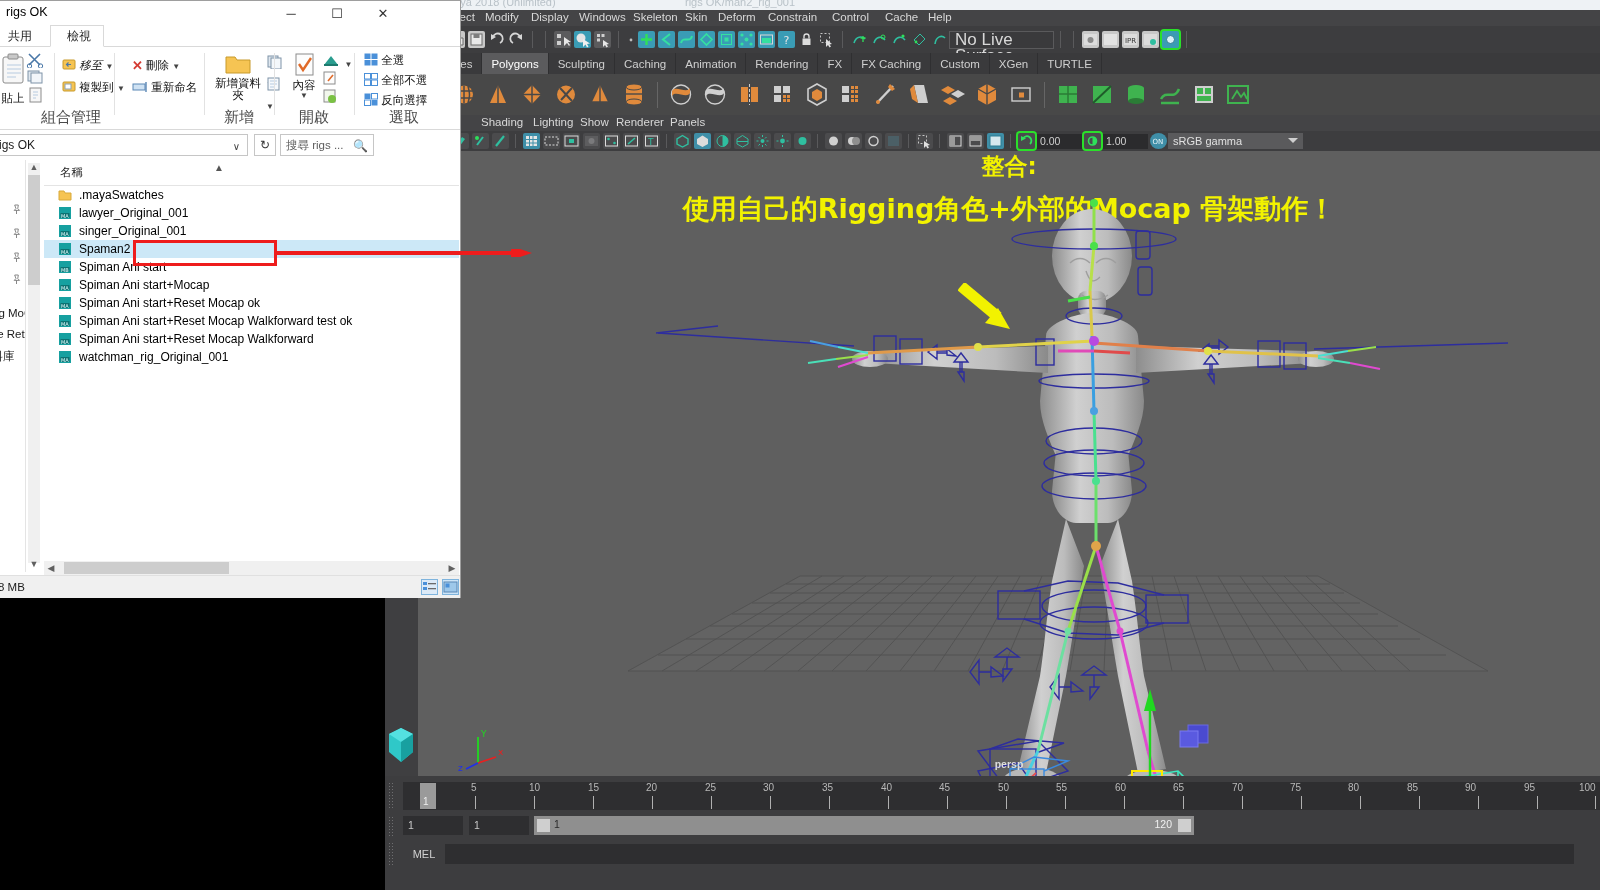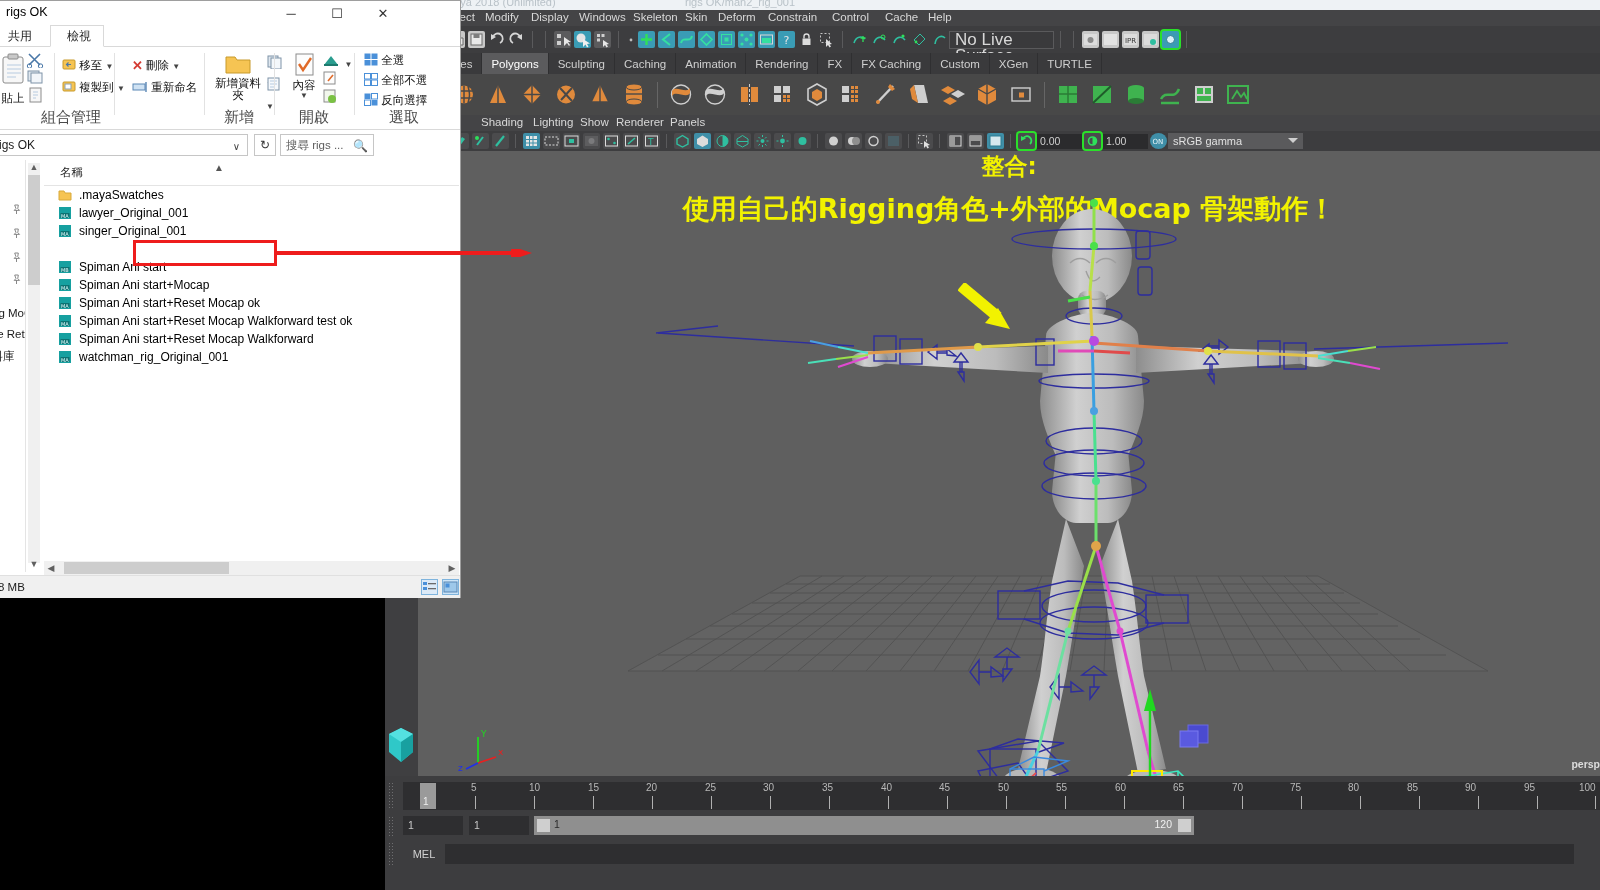--- a/index.html
+++ b/index.html
@@ -54,21 +54,21 @@
   .gamma-sel { width:135px; height:16px; background:#5a5a5c; color:#e0e0e0; font-size:11px; line-height:16px;
                padding-left:5px; position:relative; }
   .gamma-sel .arr { position:absolute; right:5px; top:5px; width:0;height:0;
                     border-left:5px solid transparent;border-right:5px solid transparent;border-top:5px solid #cfcfcf;}
 
   #viewport { position:absolute; left:33px; top:151px; width:1182px; height:625px; background:#5f5f5f; overflow:hidden; }
   #vp-title1 { position:absolute; left:0; right:0; top:0px; text-align:center; color:#f2f200;
                font-size:23px; font-weight:bold; font-family:"DejaVu Sans", sans-serif;}
   #vp-title2 { position:absolute; left:0; right:0; top:40px; text-align:center; color:#f2f200;
                font-size:27px; font-weight:bold; font-family:"DejaVu Sans", sans-serif;}
-  #vp-camlabel { position:absolute; left:0; right:0; bottom:6px; text-align:right; color:#ddd;
+  #vp-camlabel { position:absolute; left:0; right:0; bottom:6px; text-align:center; color:#ddd;
                  font-size:10.5px; font-weight:bold; }
   #vp-left-strip { position:absolute; left:0; top:151px; width:33px; height:625px; background:#3f3f41; }
   #vp-axis-icon { position:absolute; left:1px; bottom:10px; width:31px; height:40px; }
 
   #timeline-wrap { position:absolute; left:0; top:776px; width:1215px; height:114px; background:#3d3d3f; }
   #tl-ruler { position:absolute; left:18px; top:6px; width:1197px; height:28px; background:#2e2e30; }
   .tl-tick-label { position:absolute; top:0px; font-size:10px; color:#b8b8b8; }
   .tl-tick { position:absolute; top:14px; width:1px; height:13px; background:#b0b0b0; }
   #tl-current { position:absolute; left:17px; top:1px; width:16px; height:26px; background:#9a9a9a; }
   #tl-current-label { position:absolute; left:20px; top:14px; font-size:10px; color:#ededed; }
@@ -1042,21 +1042,21 @@
       </div>
       <div class="rgroup-sep" style="left:58px;"></div>
 
       <div class="rbtn" style="left:66px; top:11px;">
         <span style="display:inline-block;vertical-align:middle;">
           <svg width="14" height="13">
             <rect x="1" y="2" width="12" height="9" rx="1" fill="#f6c453" stroke="#c79a2d"></rect>
             <path d="M9,6.5 L5,6.5 M6.5,4.5 L4.5,6.5 L6.5,8.5" stroke="#4a78a8" stroke-width="1.2" fill="none"></path>
           </svg>
         </span>
-        <span style="vertical-align:middle;">移至</span>
+        <span style="vertical-align:middle;font-style:italic;">移至</span>
         <span style="font-size:8px;color:#444;">▼</span>
       </div>
       <div class="rbtn" style="left:66px; top:33px;">
         <span style="display:inline-block;vertical-align:middle;">
           <svg width="14" height="13">
             <rect x="1" y="2" width="12" height="9" rx="1" fill="#f6c453" stroke="#c79a2d"></rect>
             <rect x="3" y="4" width="6" height="5" fill="#fff" stroke="#8ba0b5"></rect>
           </svg>
         </span>
         <span style="vertical-align:middle;">複製到</span>
@@ -1251,20 +1251,30 @@
     <div class="frow" style="top:36px">
       <span class="ficon">
         <svg width="14" height="14">
             <rect x="1" y="1" width="12" height="12" fill="#16a0a0"></rect>
             <rect x="2.5" y="7" width="9" height="5" fill="#0d7272"></rect>
             <text x="3" y="11.5" font-size="5" fill="#e6ffff" font-family="DejaVu Sans">MA</text>
           </svg>
       </span>
       <span class="fname">singer_Original_001</span>
     </div>
+    <div class="frow selected" style="top:54px; width:415px;">
+      <span class="ficon">
+        <svg width="14" height="14">
+            <rect x="1" y="1" width="12" height="12" fill="#16a0a0"></rect>
+            <rect x="2.5" y="7" width="9" height="5" fill="#0d7272"></rect>
+            <text x="3" y="11.5" font-size="5" fill="#e6ffff" font-family="DejaVu Sans">MA</text>
+          </svg>
+      </span>
+      <span class="fname">Spaman2</span>
+    </div>
     <div class="frow" style="top:72px">
       <span class="ficon">
         <svg width="14" height="14">
             <rect x="1" y="1" width="12" height="12" fill="#16a0a0"></rect>
             <rect x="2.5" y="7" width="9" height="5" fill="#0d7272"></rect>
             <text x="3" y="11.5" font-size="5" fill="#e6ffff" font-family="DejaVu Sans">MB</text>
           </svg>
       </span>
       <span class="fname">Spiman Ani start</span>
     </div>

